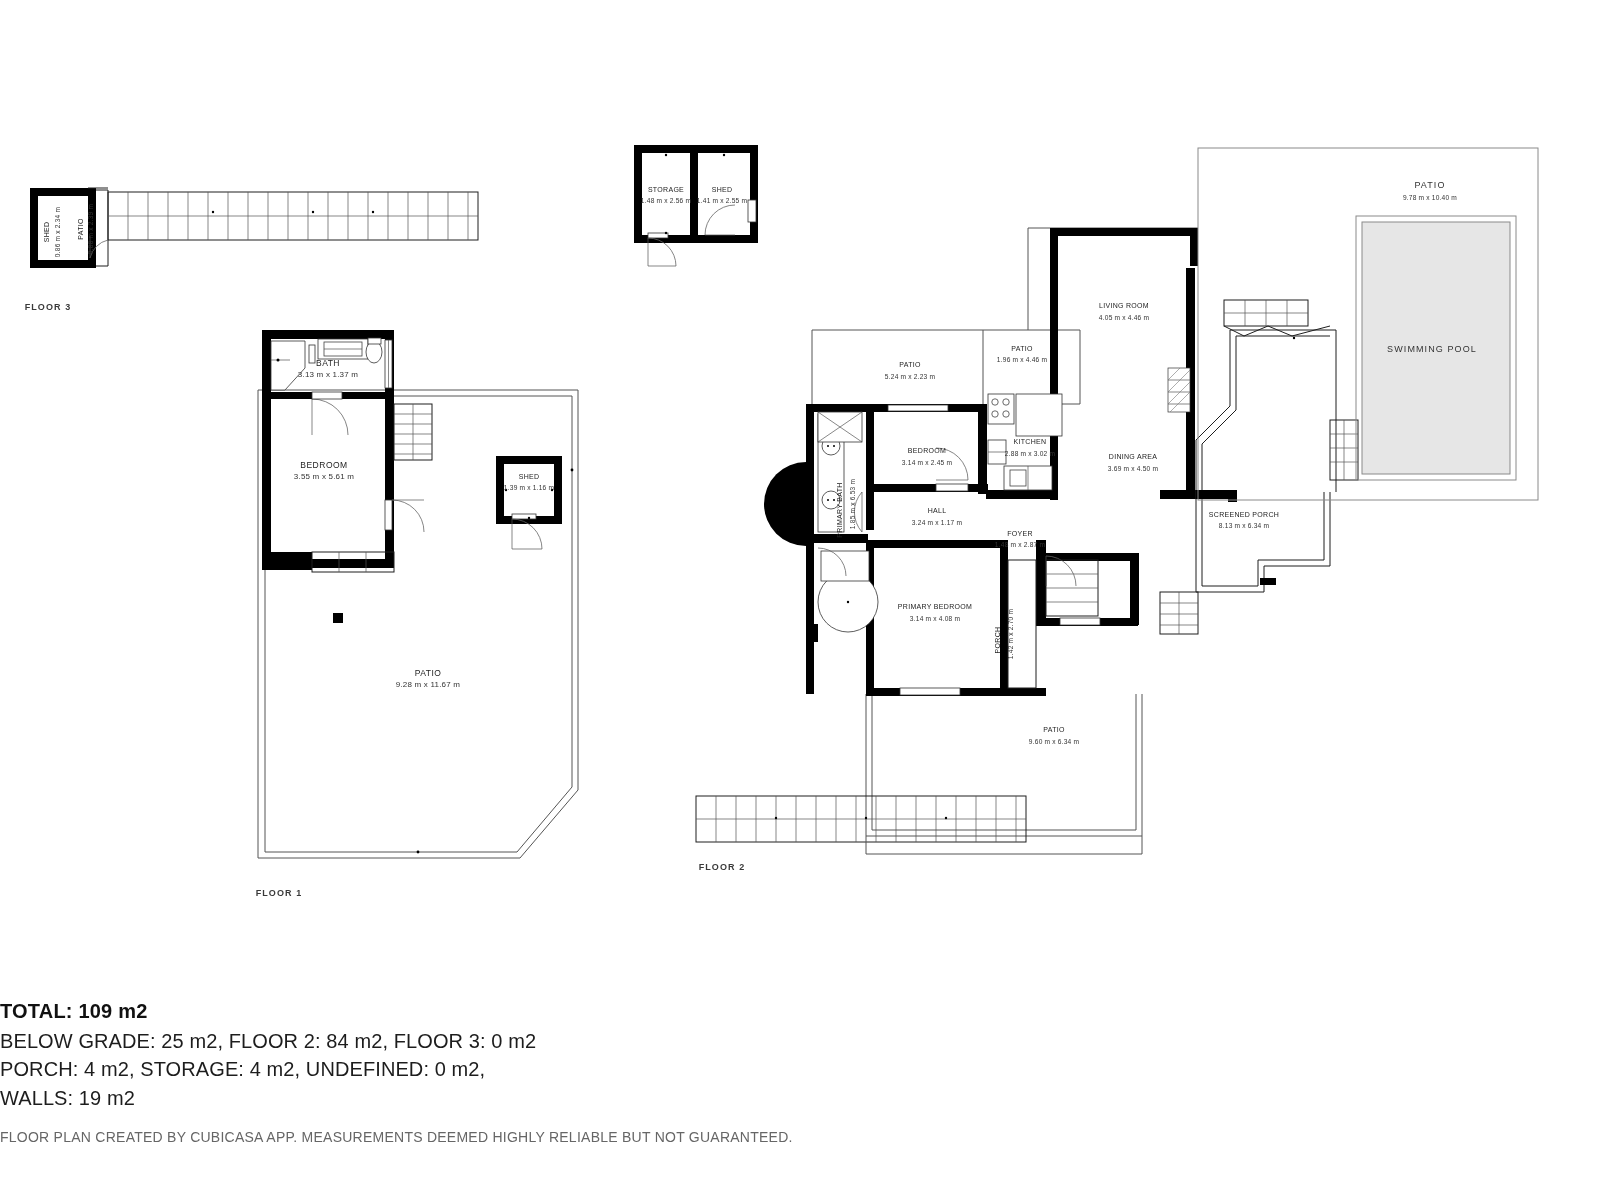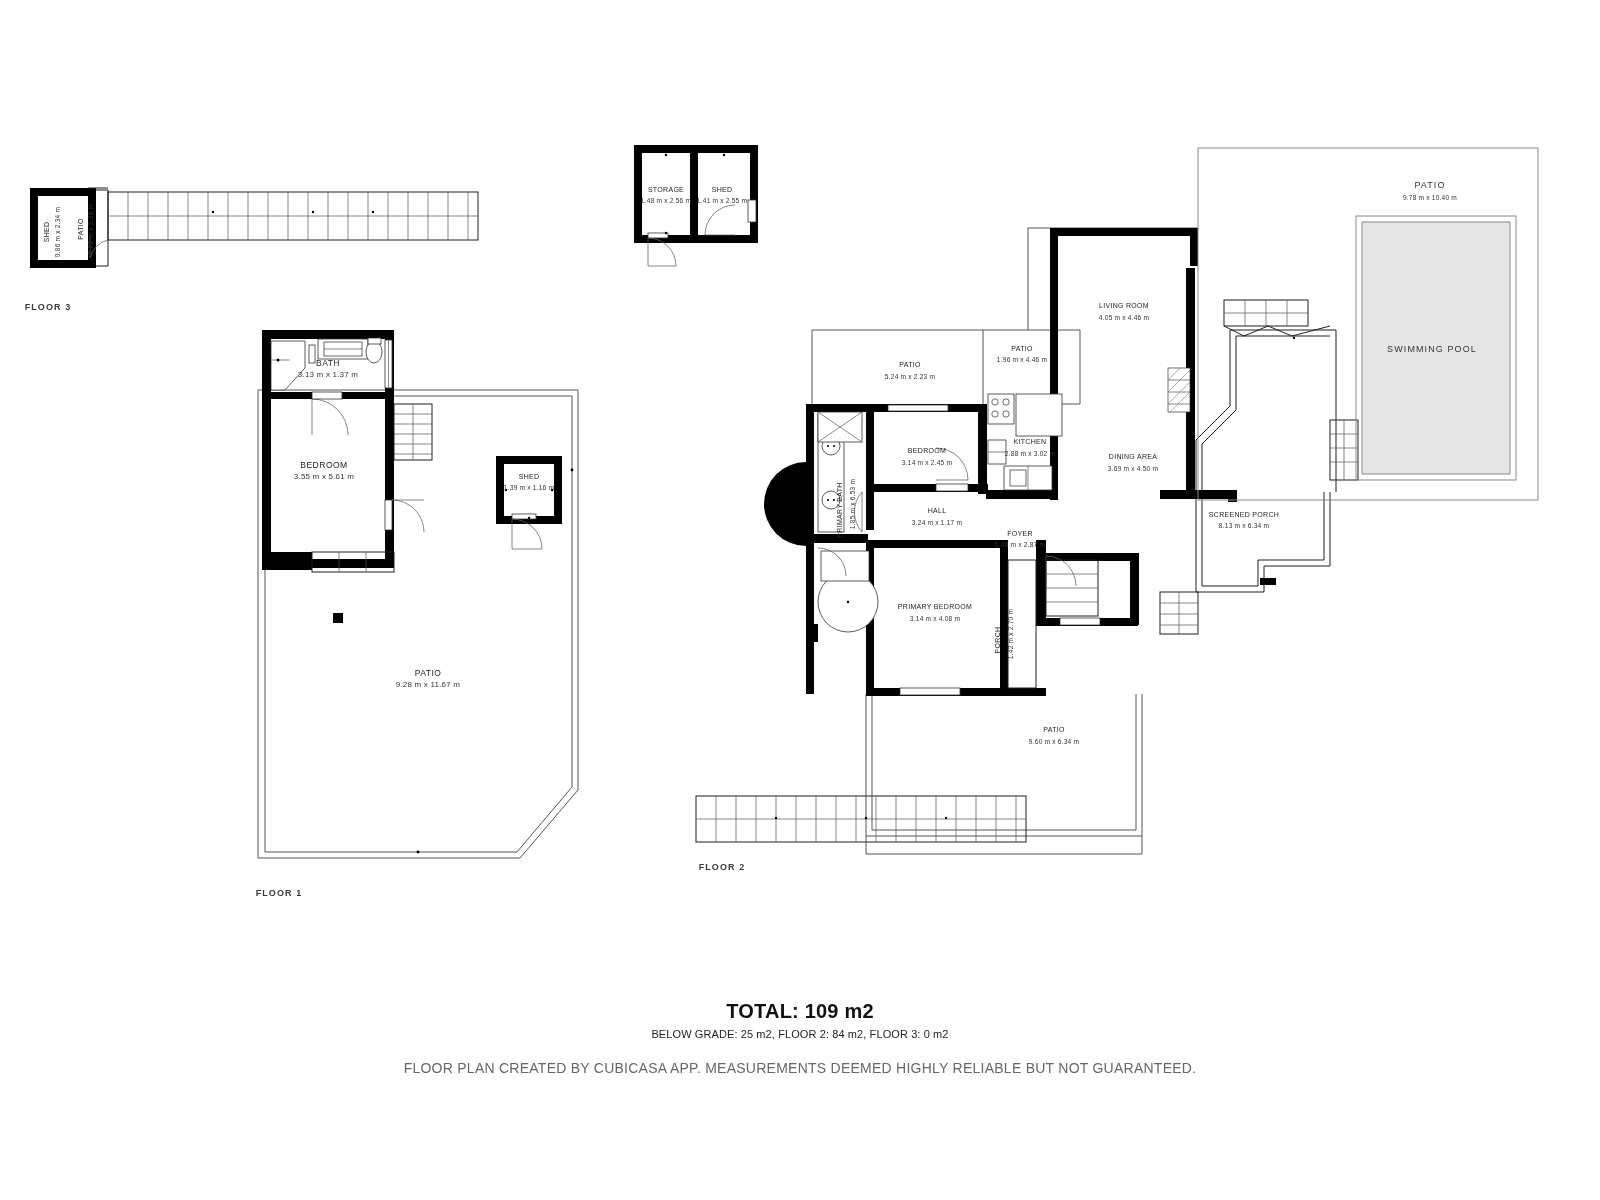--- a/index.html
+++ b/index.html
@@ -69,31 +69,31 @@
   .pool-water { fill: #e6e6e6; stroke: #8a8a8a; stroke-width: 1; }
   .pool-deck  { fill: none; stroke: #8a8a8a; stroke-width: 1; }
   .anchor { fill: #000; }
 
   
   .summary {
     position: absolute;
     left: 0;
     top: 1000px;
     width: 1600px;
-    text-align: center;
+    text-align: left;
   }
   .summary .total {
     font-size: 20px;
     font-weight: bold;
     letter-spacing: 0.2px;
     color: #111;
     margin-bottom: 4px;
   }
   .summary .line {
-    font-size: 11px;
+    font-size: 20px;
     color: #1d1d1d;
     line-height: 1.42;
     letter-spacing: 0.1px;
   }
   .summary .disclaimer {
     margin-top: 17px;
     font-size: 14px;
     color: #666;
     letter-spacing: 0.25px;
   }
@@ -479,16 +479,18 @@
       <text class="pool-label" x="1430" y="188">PATIO</text>
       <text class="rdim sm" x="1430" y="200">9.78 m x 10.40 m</text>
       <text class="pool-label" x="1432" y="352">SWIMMING POOL</text>
     </g>
 
   </svg>
 
   <div class="summary">
     <div class="total">TOTAL: 109 m2</div>
     <div class="line">BELOW GRADE: 25 m2, FLOOR 2: 84 m2, FLOOR 3: 0 m2</div>
+    <div class="line">PORCH: 4 m2, STORAGE: 4 m2, UNDEFINED: 0 m2,</div>
+    <div class="line">WALLS: 19 m2</div>
     <div class="disclaimer">FLOOR PLAN CREATED BY CUBICASA APP. MEASUREMENTS DEEMED HIGHLY RELIABLE BUT NOT GUARANTEED.</div>
   </div>
 
 </div>
 
 </body></html>

